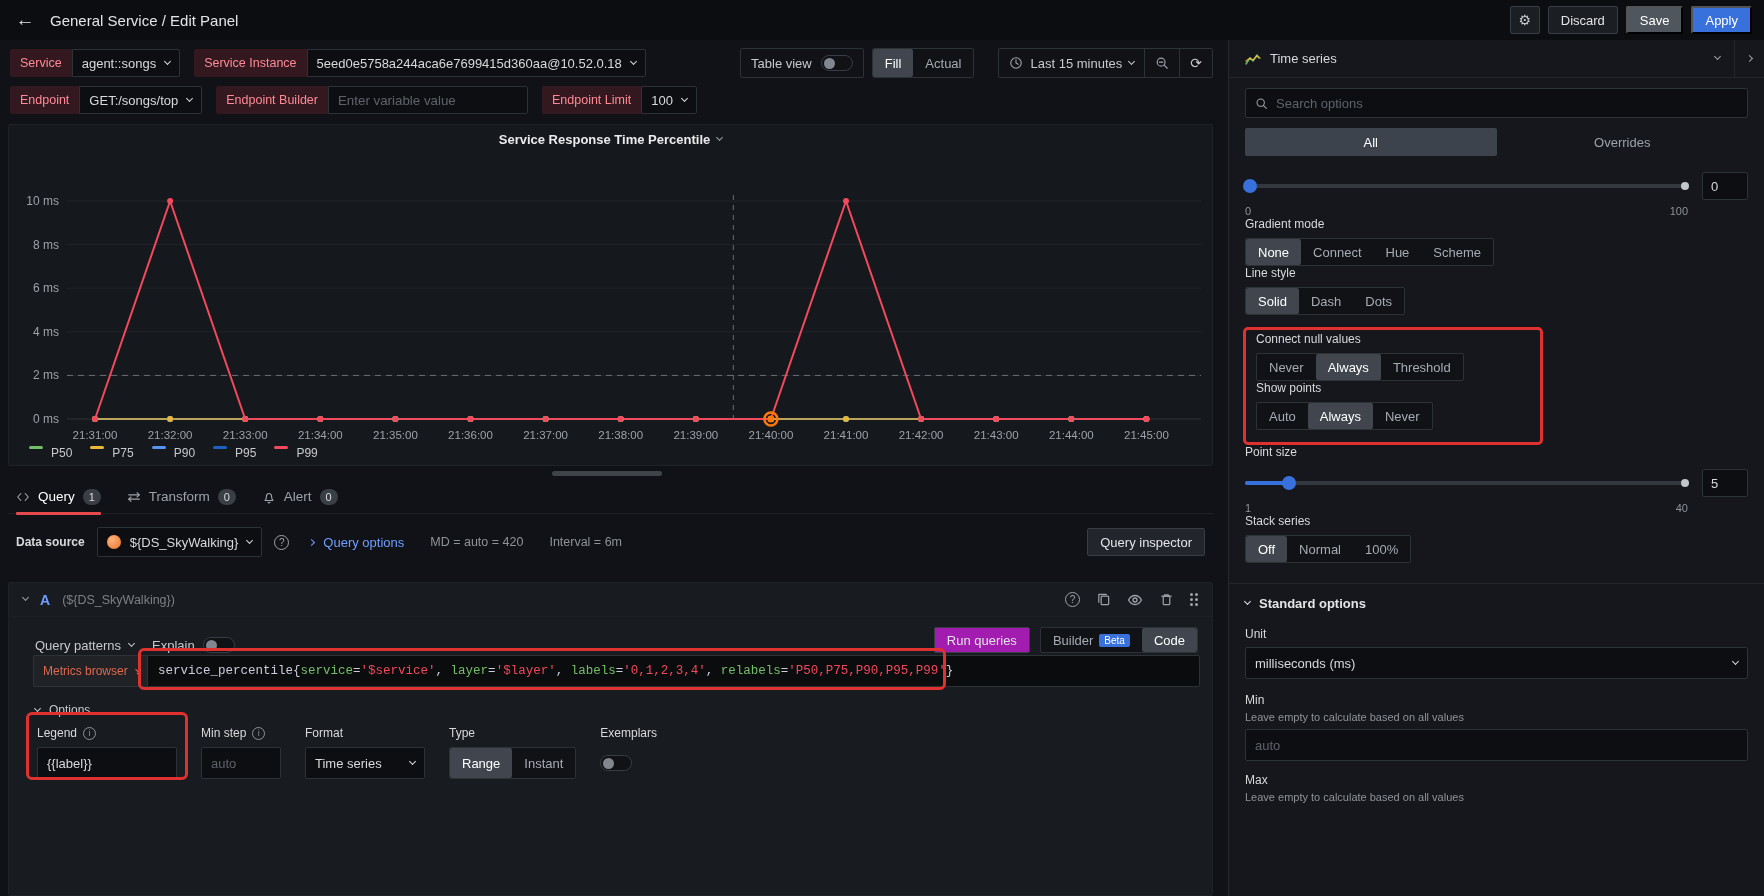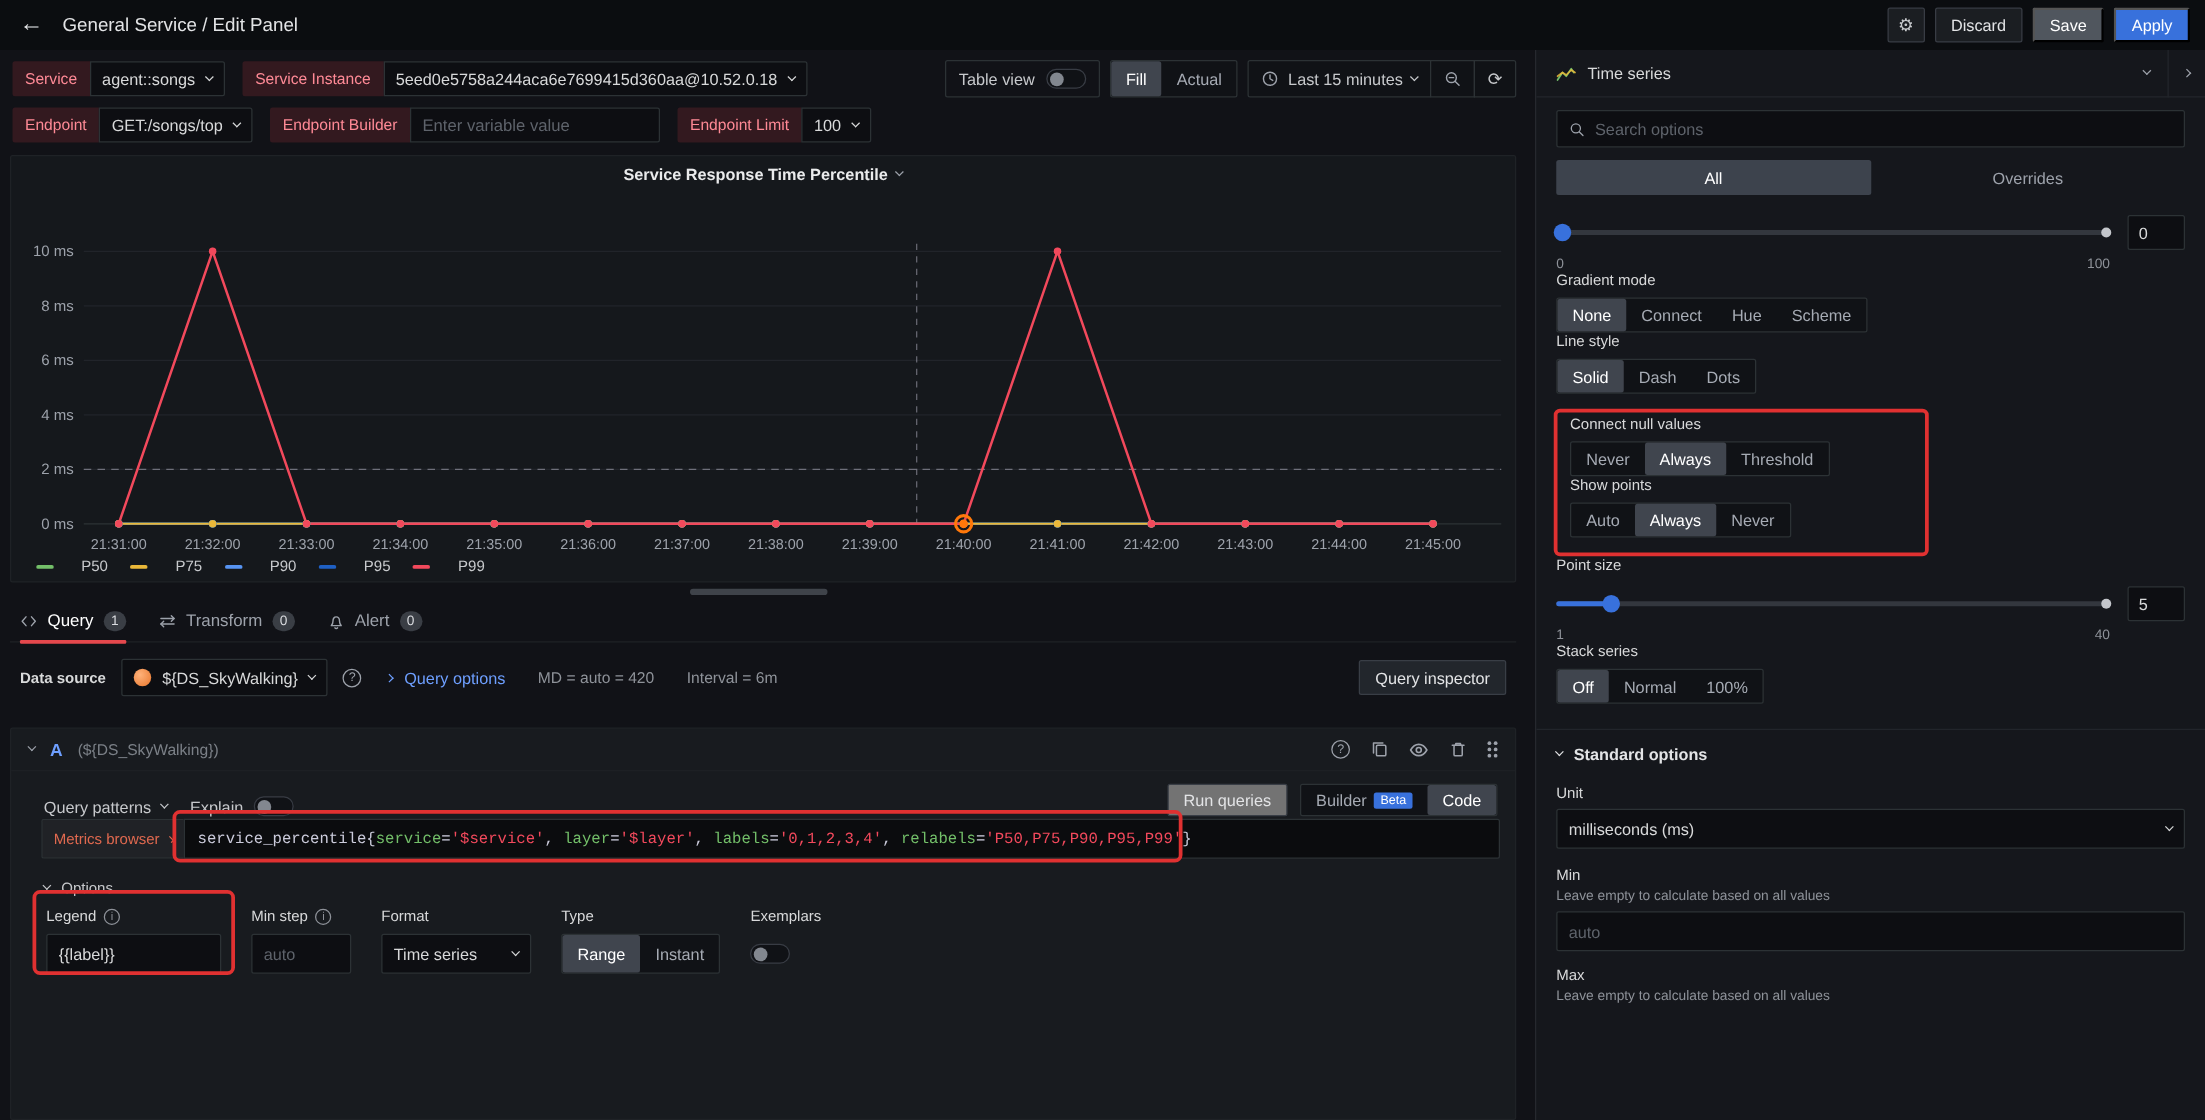--- a/index.html
+++ b/index.html
@@ -42,30 +42,30 @@
   .row2{top:86px}
   .var{display:flex;height:28px;border-radius:2px}
   .var .chip{display:flex;align-items:center;padding:0 10px;background:#33191f;color:#ff8a96;font-size:12.5px;font-weight:500;border-radius:2px 0 0 2px;white-space:nowrap}
   .var .val{background:#0d0e12;border:1px solid #2c3235;display:flex;align-items:center;padding:0 9px;gap:9px;color:#d8d9da;border-radius:0 2px 2px 0;white-space:nowrap}
   .var input.val{width:200px}
   .row1-right{margin-left:auto;display:flex;gap:8px;align-items:center}
   .tableview{border:1px solid #2c3235;border-radius:2px;height:30px;padding:0 10px;display:flex;gap:9px;align-items:center;color:#c7c9cc}
   .tbtn{border:1px solid #2c3235;background:#101216;height:30px;padding:0 10px;display:inline-flex;align-items:center;gap:7px;color:#c7c9cc;border-radius:2px}
   .tgroup{display:flex}
   .tgroup .tbtn{border-radius:0;margin-left:-1px}
-  .tgroup .tbtn:first-child{border-radius:2px 0 0 2px;margin-left:0}
+  .tgroup .tbtn:first-child{border-radius:2px 0 0 2px;margin-left:16px}
   .tgroup .tbtn:last-child{border-radius:0 2px 2px 0}
 
   
   .chart-panel{position:absolute;left:8px;top:124px;width:1205px;height:342px;background:#15181c;border:1px solid #1f2226;border-radius:2px}
   .panel-title{height:28px;display:flex;justify-content:center;align-items:center;gap:7px;color:#eaebec;font-weight:700;font-size:13px}
   #chart-svg{display:block}
   #chart-svg text{font-family:"Liberation Sans",sans-serif}
   .legend{display:flex;gap:18px;padding:0 0 0 20px;font-size:12px;color:#c7c9cc;align-items:center;height:20px}
-  .legend-item{display:flex;align-items:center;gap:22px}
+  .legend-item{display:flex;gap:8px}
   .legend-swatch{width:14px;height:3px;border-radius:2px;display:inline-block}
   .drag-handle{position:absolute;top:471px;left:552px;width:110px;height:5px;background:#3f434a;border-radius:3px}
 
   
   .tabs{position:absolute;left:8px;top:480px;width:1205px;height:34px;display:flex;gap:26px;align-items:center;border-bottom:1px solid #1f2226;padding:0 8px}
   .tab{display:flex;align-items:center;gap:8px;height:34px;position:relative;color:#9da2ab;font-size:13.5px}
   .tab.active{color:#fff}
   .tab.active::after{content:'';position:absolute;left:0;right:0;bottom:-1px;height:3px;background:#e5484d;border-radius:1px}
 
   
@@ -79,21 +79,21 @@
   
   .qcard{position:absolute;left:8px;top:582px;width:1205px;height:314px;background:#181b1f;border:1px solid #1f2226;border-radius:2px}
   .qhead{height:34px;display:flex;align-items:center;gap:12px;padding:0 14px;border-bottom:1px solid #1d2024;color:#9da2ab}
   .qref{color:#6e9fff;font-weight:700;font-size:14px}
   .qds{color:#7b8087;font-size:12.5px}
   .qicons{margin-left:auto;display:flex;gap:16px;align-items:center}
   .qtoolbar{height:36px;display:flex;align-items:flex-end;gap:18px;padding:0 14px 0 26px}
   .textbtn{display:flex;align-items:center;gap:8px;color:#c7c9cc}
   .explain{display:flex;align-items:center;gap:8px;color:#c7c9cc}
   .qtb-right{margin-left:auto;display:flex;gap:10px;align-items:center}
-  .btn-run{background:#737373;border:1px solid #393e46;color:#e3e4e6;height:26px}
+  .btn-run{background:#a21caf;border:1px solid #393e46;color:#e3e4e6;height:26px}
   .beta{background:#3871dc;color:#fff;font-size:10px;padding:1px 5px;border-radius:2px;margin-left:6px}
   .qmetrics{display:flex;align-items:center;padding:0 12px 0 24px;margin-top:2px}
   .mbrowser{height:32px;width:114px;background:#202226;border:1px solid #2c3235;border-right:none;color:#e0694f;padding:0 9px;display:flex;align-items:center;gap:7px;font-size:12px;border-radius:2px 0 0 2px;white-space:nowrap}
   .exprbox{height:32px;flex:1;background:#0b0c0e;border:1px solid #2c3235;display:flex;align-items:center;padding:0 10px;font-family:Liberation Mono, monospace;font-size:12.5px;white-space:pre;overflow:hidden;border-radius:0 2px 2px 0}
   .tok-plain{color:#ccccdc}.tok-label{color:#73bf69}.tok-string{color:#f2495c}
   .qoptions-header{margin:16px 14px 0 26px;display:flex;gap:9px;align-items:center;color:#c7c9cc;font-size:12px}
   .qfields{display:flex;padding:8px 12px 0 28px;gap:24px}
   .fld{display:flex;flex-direction:column}
   .fld-label{display:flex;align-items:center;gap:6px;font-size:12px;color:#d8d9da;height:16px}
   .fld-ctl{margin-top:6px;display:flex;align-items:center}

